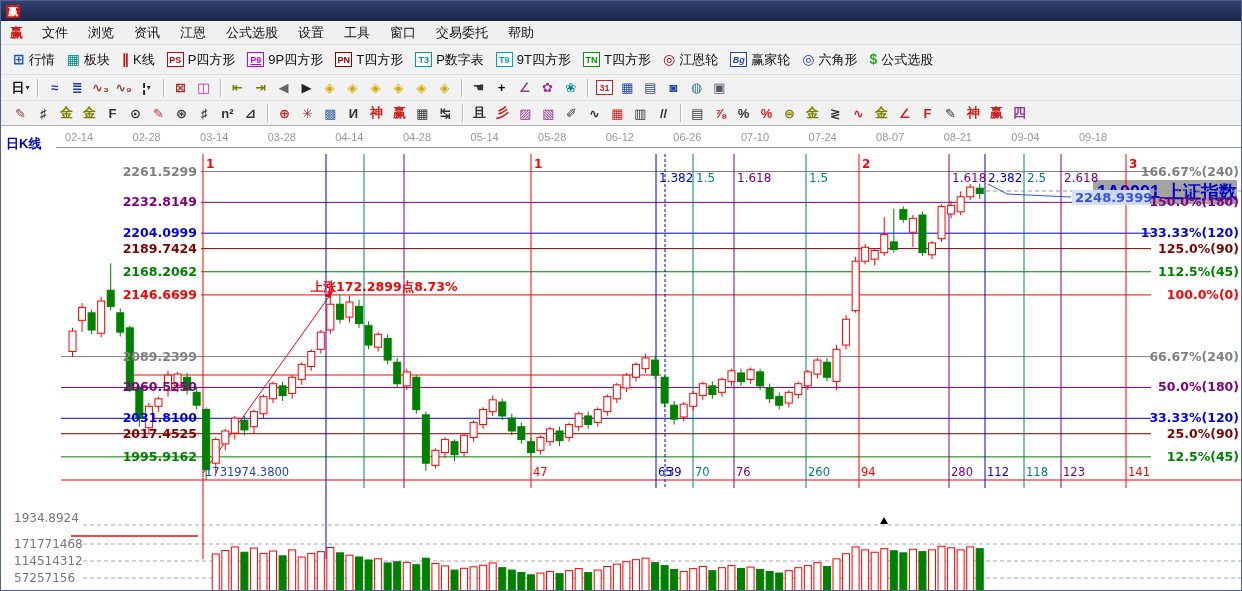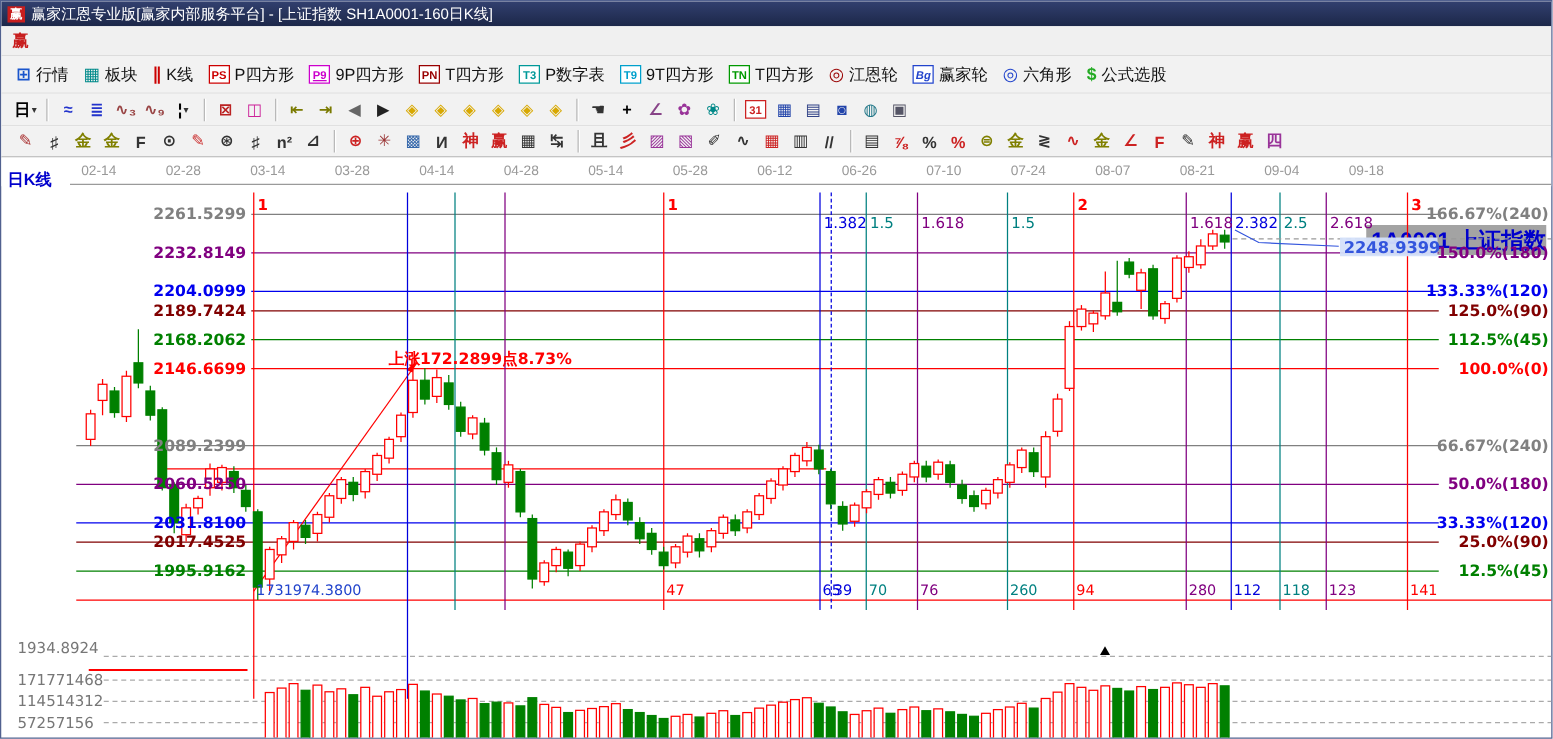--- a/index.html
+++ b/index.html
@@ -32,25 +32,36 @@
   .date-tick { position:absolute; top:5px; transform:translateX(-50%); color:#999; font-size:11px; }
   .symbol-label { position:absolute; right:6px; top:23px; color:#0000cc; font-weight:bold; font-size:18px; background:#a3a3a3; padding-left:4px;margin-top:31px; }
 
   #chart-svg { position:absolute; left:0; top:0; width:1242px; height:591px; pointer-events:none; }
 </style>
 </head>
 <body>
 
 <div class="titlebar">
   <span class="app-logo">赢</span>
-  <span>赢家江恩专业版[赢家内部服务平台] - [上证指数  SH1A0001-160日K线]</span>
 </div>
 
 <div class="menubar">
   <span class="menu-logo">赢</span>
+  <span id="menu-items" style="display:flex;">
+      <span class="menu-item">文件</span>
+      <span class="menu-item">浏览</span>
+      <span class="menu-item">资讯</span>
+      <span class="menu-item">江恩</span>
+      <span class="menu-item">公式选股</span>
+      <span class="menu-item">设置</span>
+      <span class="menu-item">工具</span>
+      <span class="menu-item">窗口</span>
+      <span class="menu-item">交易委托</span>
+      <span class="menu-item">帮助</span>
+    </span>
 </div>
 
 <div class="toolbar" id="toolbar-main">
     <div class="tb-item">
       <span class="tb-glyph" style="color: rgb(26, 85, 204);">⊞</span>
       <span>行情</span>
     </div>
     <div class="tb-item">
       <span class="tb-glyph" style="color: rgb(0, 139, 139);">▦</span>
       <span>板块</span>

